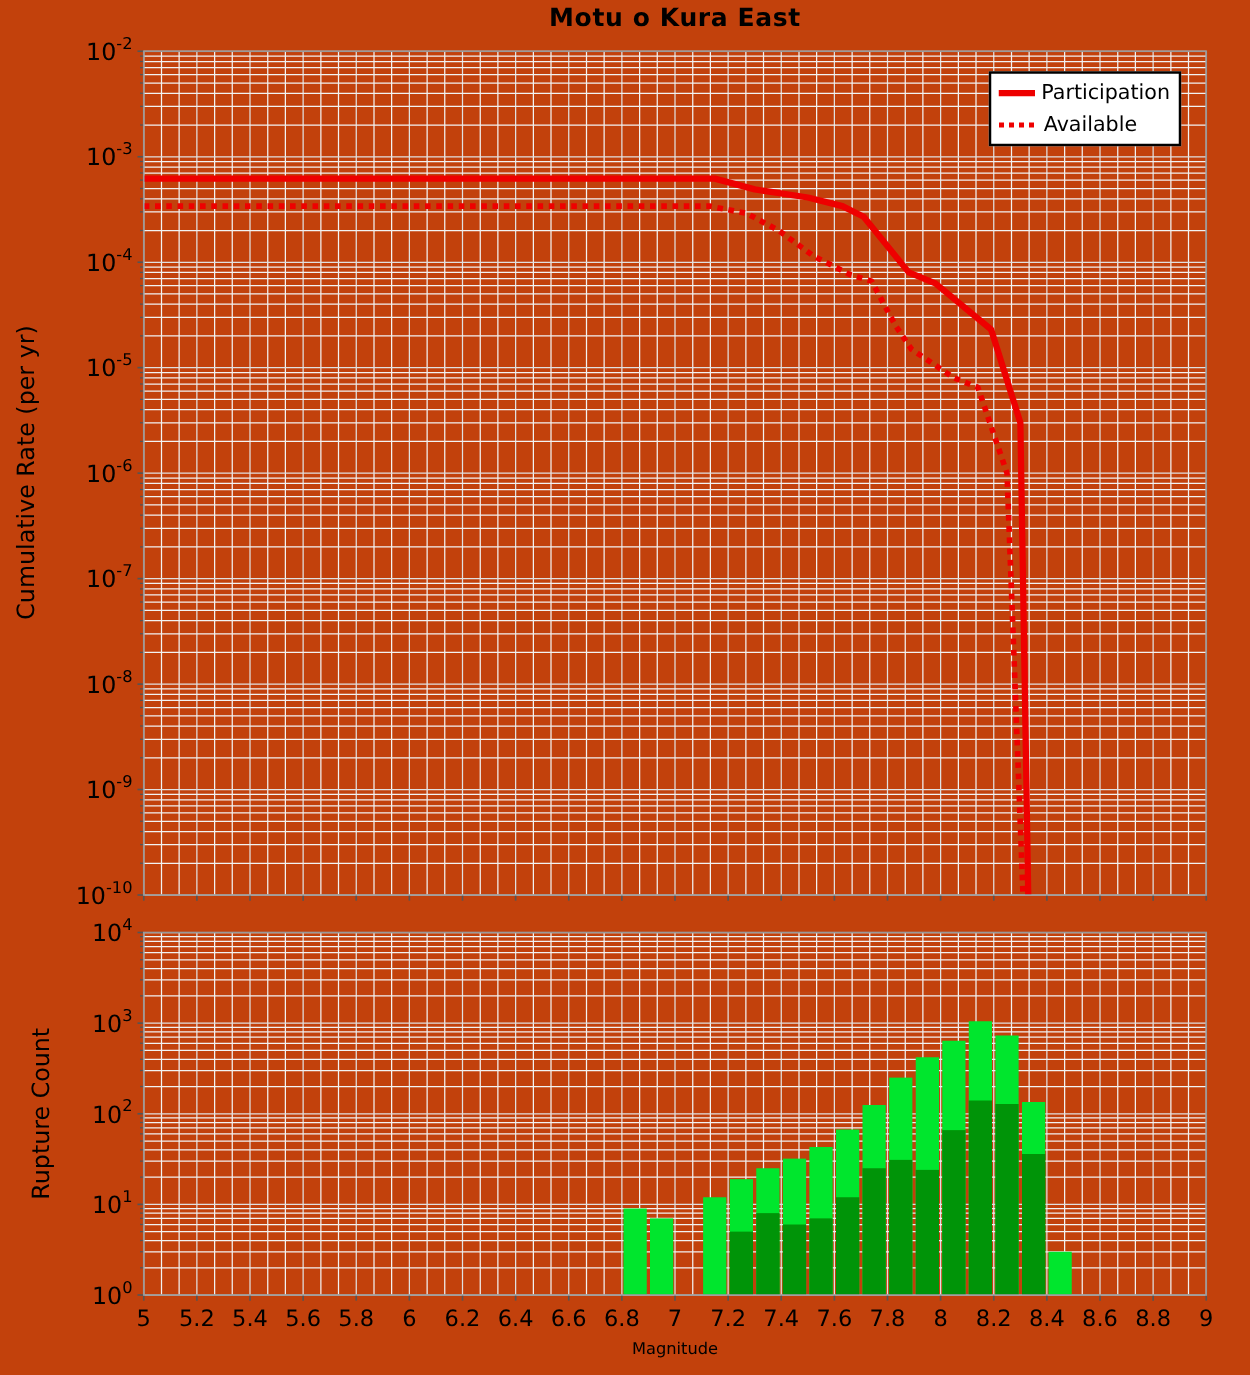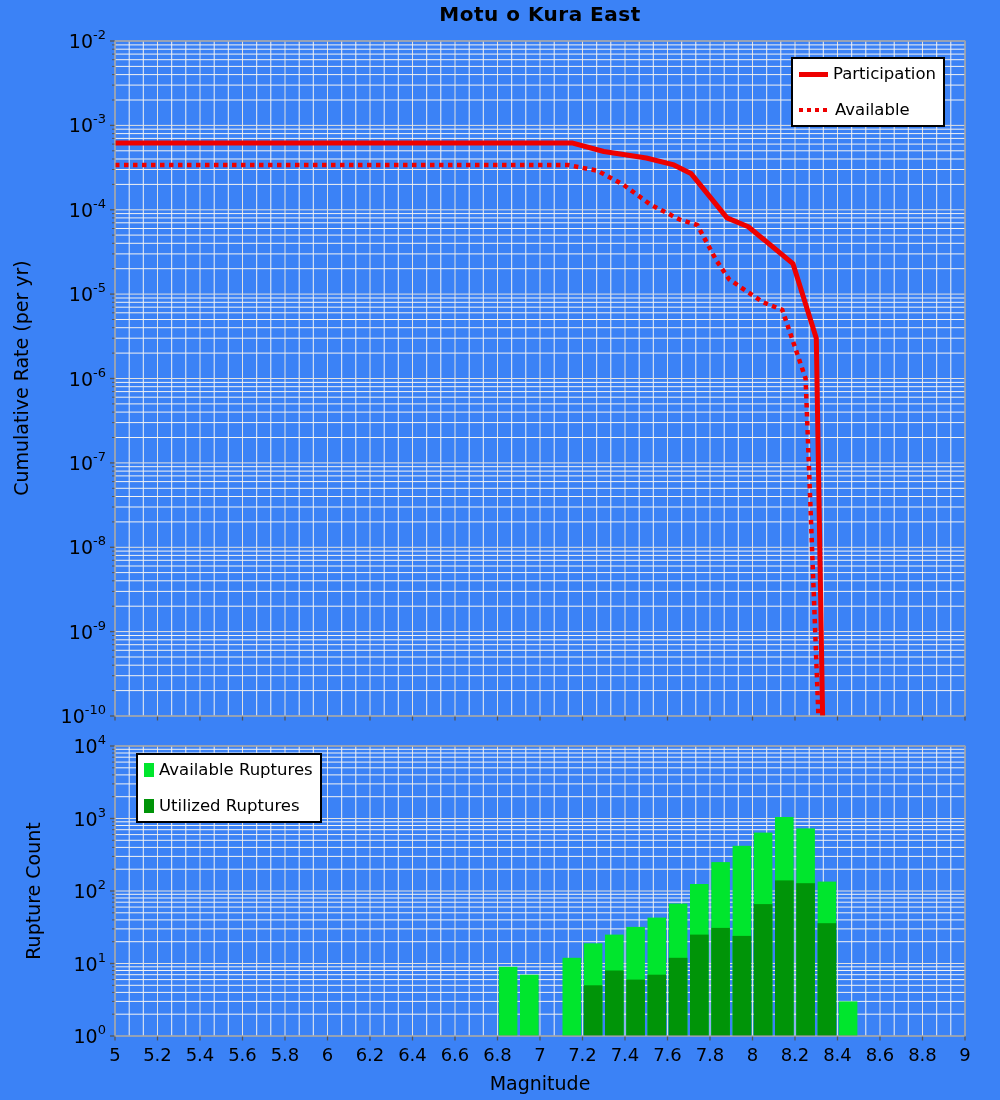--- a/index.html
+++ b/index.html
@@ -1,41 +1,41 @@
 <!DOCTYPE html>
 <html><head>
 <meta charset="utf-8">
 <style>
   html,body{margin:0;padding:0;background:#ffffff;}
   #figure{
     position:relative;
     width:1000px;height:1100px;
-    background:#3b82f6;
+    background:#c2410c;
     font-family:"DejaVu Sans","Liberation Sans",sans-serif;
     color:#000;
     overflow:hidden;
   }
   #chart-title{
     position:absolute;left:115px;top:2px;width:850px;
     text-align:center;font-size:20px;font-weight:bold;letter-spacing:.5px;
   }
   .ylabel{
     position:absolute;white-space:nowrap;font-size:19px;
     transform:translate(-50%,-50%) rotate(-90deg);
   }
   #ylabel-top{left:21px;top:378px;}
   #ylabel-bottom{left:33px;top:891px;}
   #xlabel{
     position:absolute;left:115px;top:1072px;width:850px;
-    text-align:center;font-size:19px;
+    text-align:center;font-size:13px;
   }
   svg{position:absolute;left:0;top:0;}
   .legend{
     position:absolute;background:#ffffff;border:2px solid #000;
-    padding:5px 7px 5px 6px;display:flex;flex-direction:column;gap:15px;
+    padding:5px 7px 5px 6px;display:flex;flex-direction:column;gap:5px;
     font-size:16.5px;line-height:1.25;z-index:5;
   }
   #legend-top{left:791px;top:57px;}
   #legend-bottom{left:136px;top:753px;}
   .legend-item{display:flex;align-items:center;gap:5px;white-space:nowrap;}
   .swatch-line{width:29px;height:4.5px;background:#ee0000;flex:0 0 auto;}
   .swatch-dotted{
     width:31px;height:4.5px;flex:0 0 auto;
     background:repeating-linear-gradient(90deg,#ee0000 0 4px,transparent 4px 8px);
   }
@@ -523,24 +523,14 @@
     <div class="legend-item">
       <span class="swatch-line"></span>
       <span>Participation</span>
     </div>
     <div class="legend-item">
       <span class="swatch-dotted"></span>
       <span>Available</span>
     </div>
   </div>
 
-  <div class="legend" id="legend-bottom">
-    <div class="legend-item">
-      <span class="swatch-square swatch-available"></span>
-      <span>Available Ruptures</span>
-    </div>
-    <div class="legend-item">
-      <span class="swatch-square swatch-utilized"></span>
-      <span>Utilized Ruptures</span>
-    </div>
-  </div>
 
 </div>
 
 </body></html>

